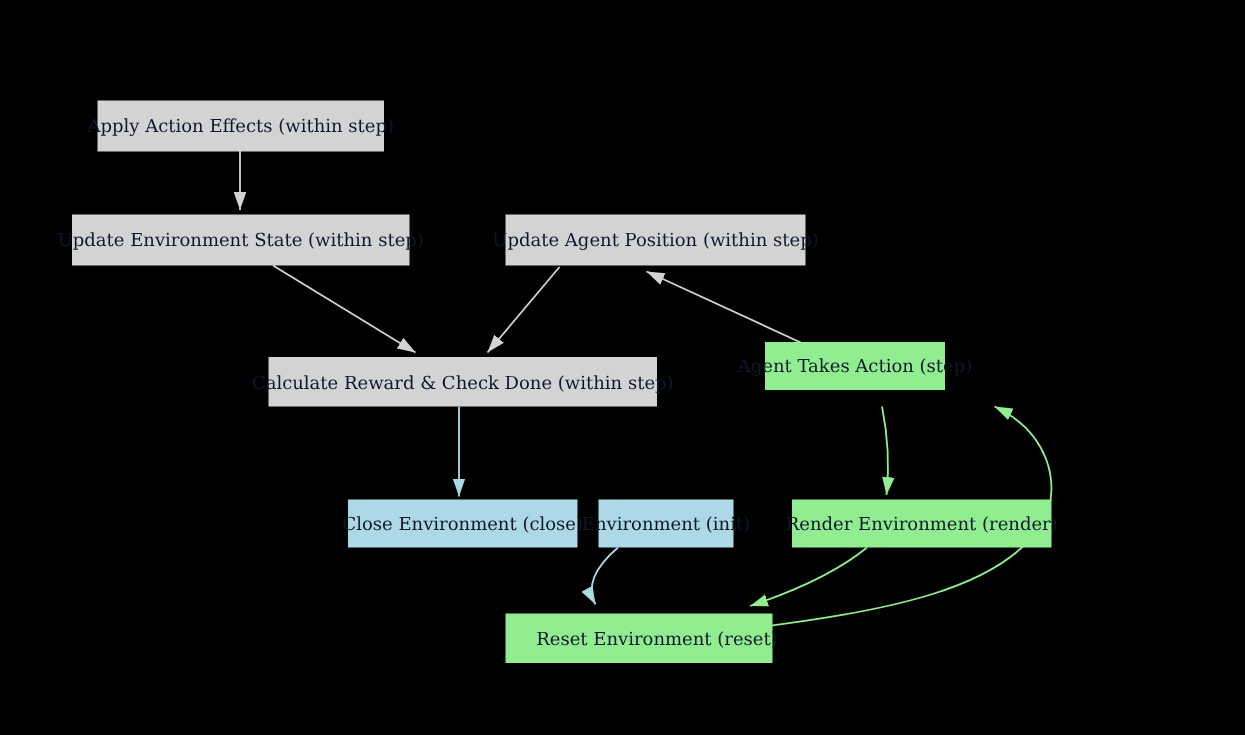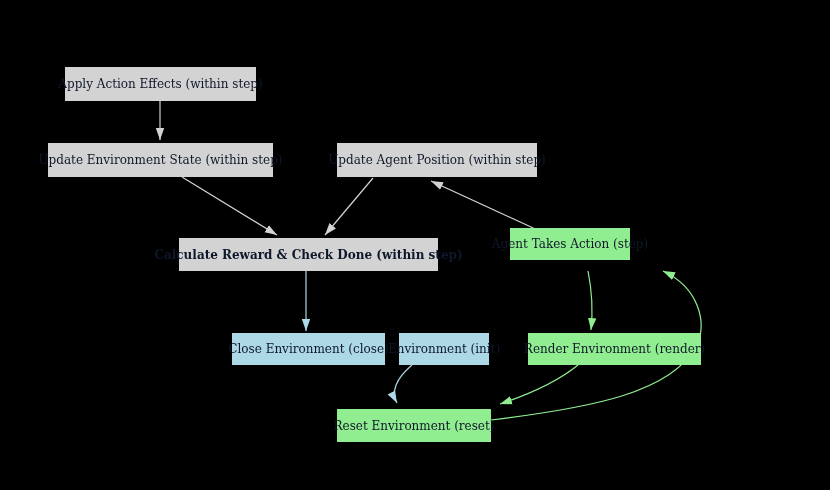--- a/index.html
+++ b/index.html
@@ -79,25 +79,25 @@
 
     <path class="edge e-green" d="M491,420 C590,408 672,393 697,345 C707,322 699,288 663,271" marker-end="url(#arrow-green)"></path>
   </svg>
 
   <div class="node fill-gray" style="left:65px;  top:67px;  width:191px; height:34px;">Apply Action Effects (within step)</div>
 
   <div class="node fill-gray" style="left:48px;  top:143px; width:225px; height:34px;">Update Environment State (within step)</div>
 
   <div class="node fill-gray" style="left:289px; top:143px; width:200px; height:34px;margin-left:48px;">Update Agent Position (within step)</div>
 
-  <div class="node fill-gray" style="left:179px; top:238px; width:259px; height:33px;font-weight:bold;">Calculate Reward &amp; Check Done (within step)</div>
+  <div class="node fill-gray" style="left:179px; top:238px; width:259px; height:33px;">Calculate Reward &amp; Check Done (within step)</div>
 
   <div class="node fill-green" style="left:510px; top:228px; width:120px; height:32px;">Agent Takes Action (step)</div>
 
   <div class="node fill-blue" style="left:232px; top:333px; width:153px; height:32px;">Close Environment (close)</div>
 
   <div class="node fill-blue" style="left:399px; top:333px; width:90px;  height:32px;">Environment (init)</div>
 
   <div class="node fill-green" style="left:508px; top:333px; width:173px; height:32px;margin-left:20px;">Render Environment (render)</div>
 
-  <div class="node fill-green" style="left:337px; top:409px; width:154px; height:33px;">Reset Environment (reset)</div>
+  <div class="node fill-green" style="left:337px; top:409px; width:154px; height:33px;padding-left:24px;">Reset Environment (reset)</div>
 
 </div>
 
 </body></html>

